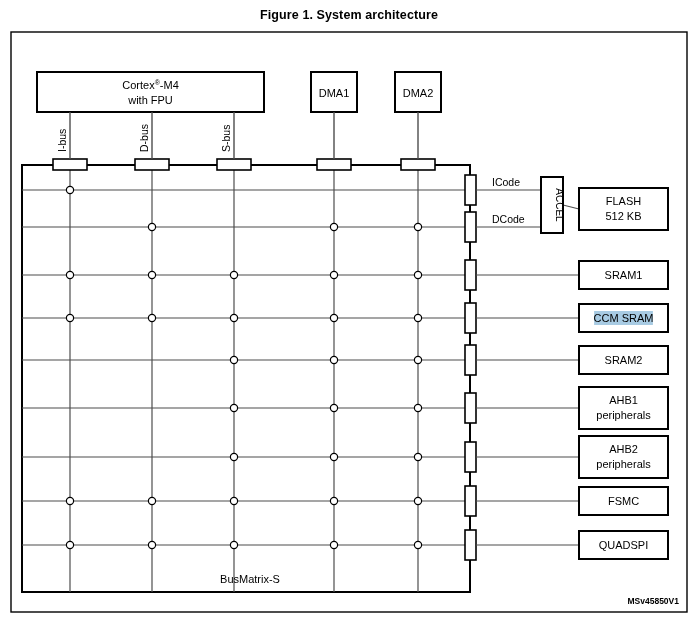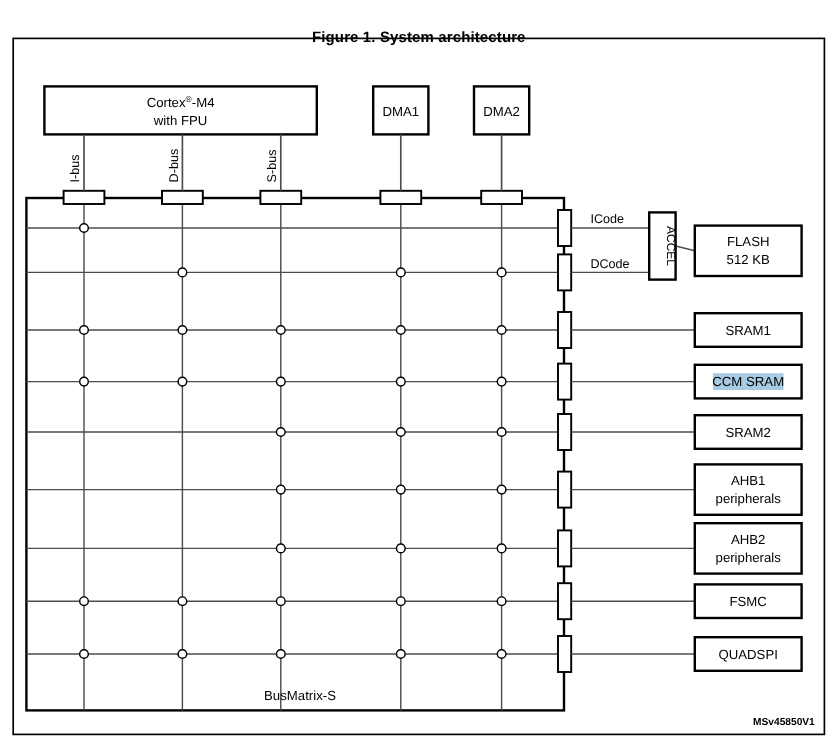--- a/index.html
+++ b/index.html
@@ -1,19 +1,19 @@
 <!DOCTYPE html>
 <html><head>
 <meta charset="utf-8">
 <style>
   html,body{margin:0;padding:0;background:#ffffff;}
   body{width:698px;height:622px;font-family:"Liberation Sans",sans-serif;color:#000;}
   #root{position:relative;width:698px;height:622px;overflow:hidden;}
   #fig-title{
-    position:absolute;left:0;top:24px;width:698px;text-align:center;
+    position:absolute;left:0;top:8px;width:698px;text-align:center;
     font-size:12.5px;font-weight:bold;letter-spacing:.1px;
   }
   #diagram{position:absolute;left:0;top:0;width:698px;height:622px;}
   svg{display:block;}
   .blk-text{font-family:"Liberation Sans",sans-serif;font-size:11px;fill:#000;}
   .blk-text-sm{font-family:"Liberation Sans",sans-serif;font-size:10px;fill:#000;}
   .lbl{font-family:"Liberation Sans",sans-serif;font-size:10.5px;fill:#000;}
   .sup{font-size:7px;}
 </style>
 </head>

